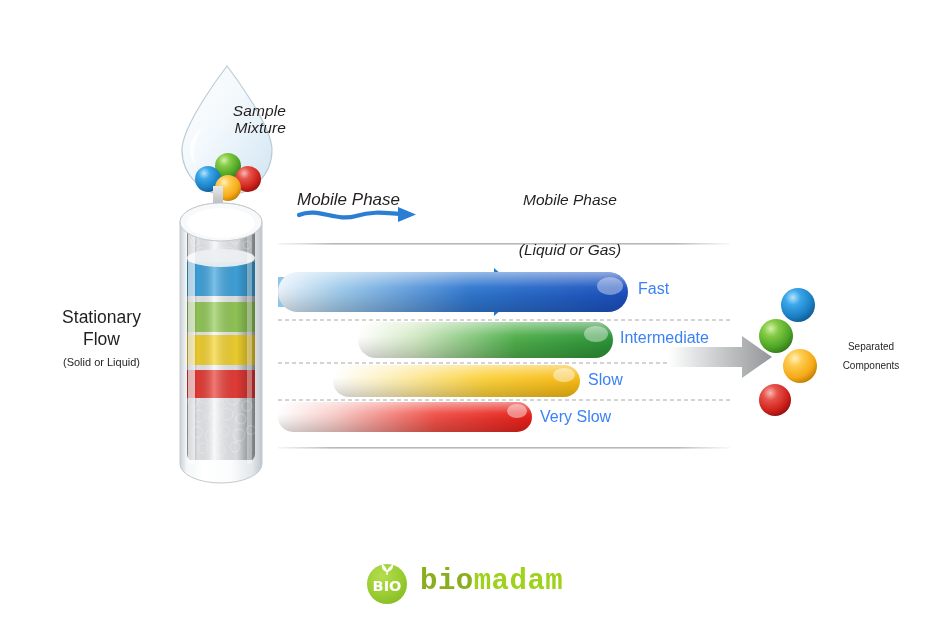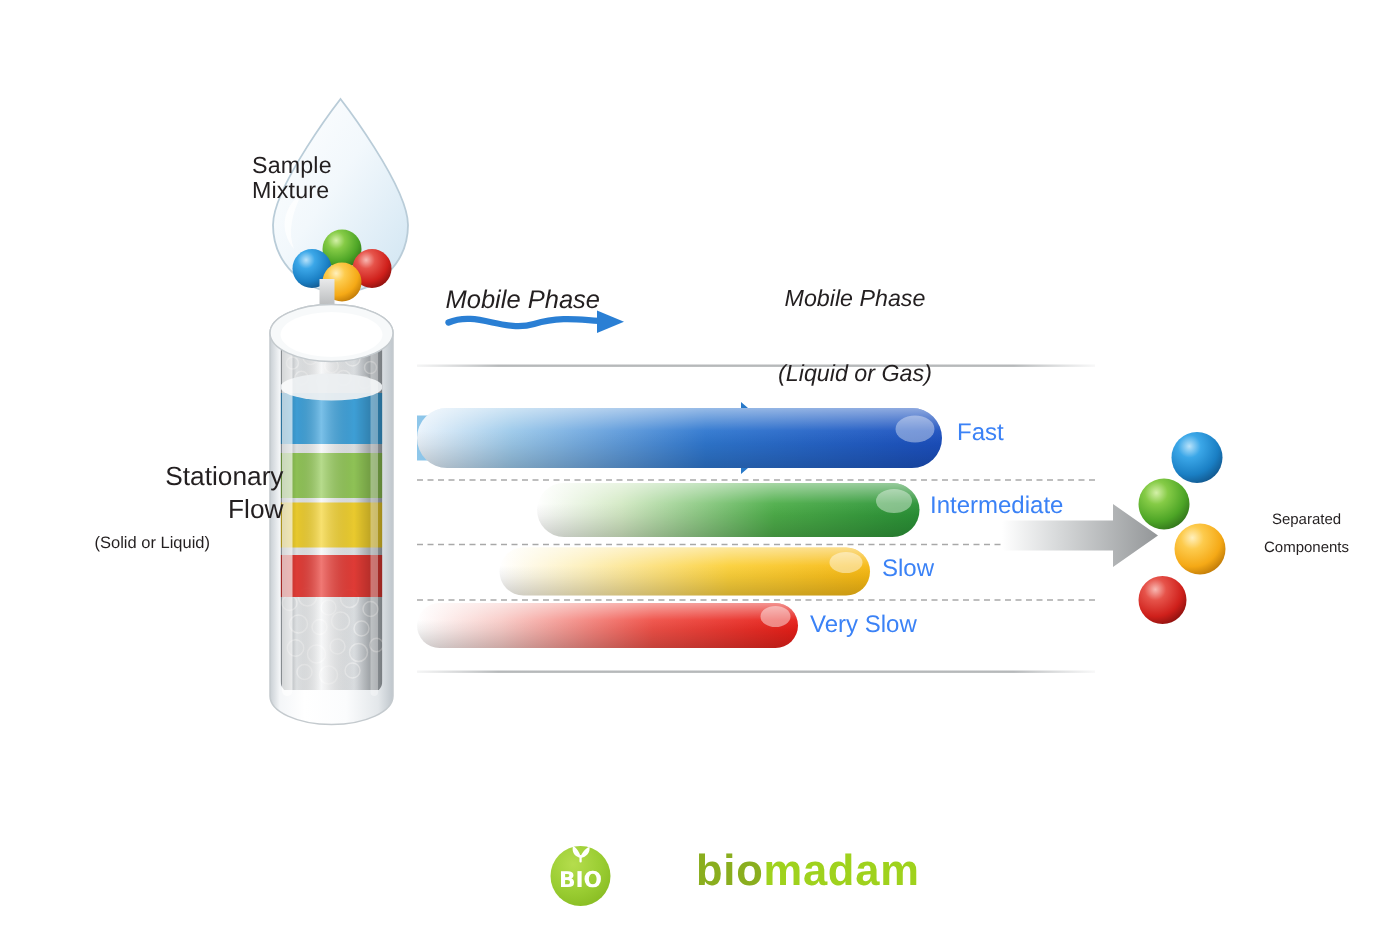--- a/index.html
+++ b/index.html
@@ -13,33 +13,33 @@
   }
   #stage { position:absolute; left:0; top:0; width:930px; height:620px; }
 
   
   .abs { position:absolute; }
 
   
   .drop-wrap { left:168px; top:62px; width:118px; height:140px; }
   .drop-label {
     position:absolute; left:0; top:40px; width:118px;
-    text-align:left; font-size:15.5px; line-height:17px;
-    color:#231f20; letter-spacing:.1px;
+    text-align:right; font-size:15.5px; line-height:17px;
+    color:#231f20; letter-spacing:.1px;font-style:italic;
   }
 
   
   .column-wrap { left:163px; top:202px; width:116px; height:296px; }
 
   
   .stationary-label {
     left:14px; top:306px; width:175px; text-align:center;
     line-height:22px; color:#231f20;
   }
-  .stationary-label .big { font-size:17.5px; display:block;text-align:right; }
+  .stationary-label .big { font-size:17.5px; display:block; }
   .stationary-label .small { font-size:11px; display:block; margin-top:1px; }
 
   
   .mp-left {
     left:297px; top:190px; width:170px;
     font-size:17px; font-style:italic; color:#231f20;
     text-align:left;
   }
   .mp-right {
     left:460px; top:190px; width:220px;
@@ -56,22 +56,21 @@
     left:812px; top:337px; width:118px;
     font-size:10px; line-height:19px; color:#231f20; text-align:center;
   }
   .sep-label .l2 { display:block; }
 
   
   .logo-wrap { left:362px; top:558px; width:210px; height:48px; }
   .logo-text {
     position:absolute; left:58px; top:7px;
     font-size:29px; font-weight:bold; letter-spacing:.5px;
-    font-family:Liberation Sans, sans-serif;
-    margin-left:44px;
+    font-family:Liberation Mono, monospace;
   }
   .logo-text .bio { color:#8aae1e; }
   .logo-text .madam { color:#9fd21d; }
 </style>
 </head>
 <body>
 
 <div id="stage">
 
   <svg class="abs" style="left:0;top:0" width="930" height="620">

